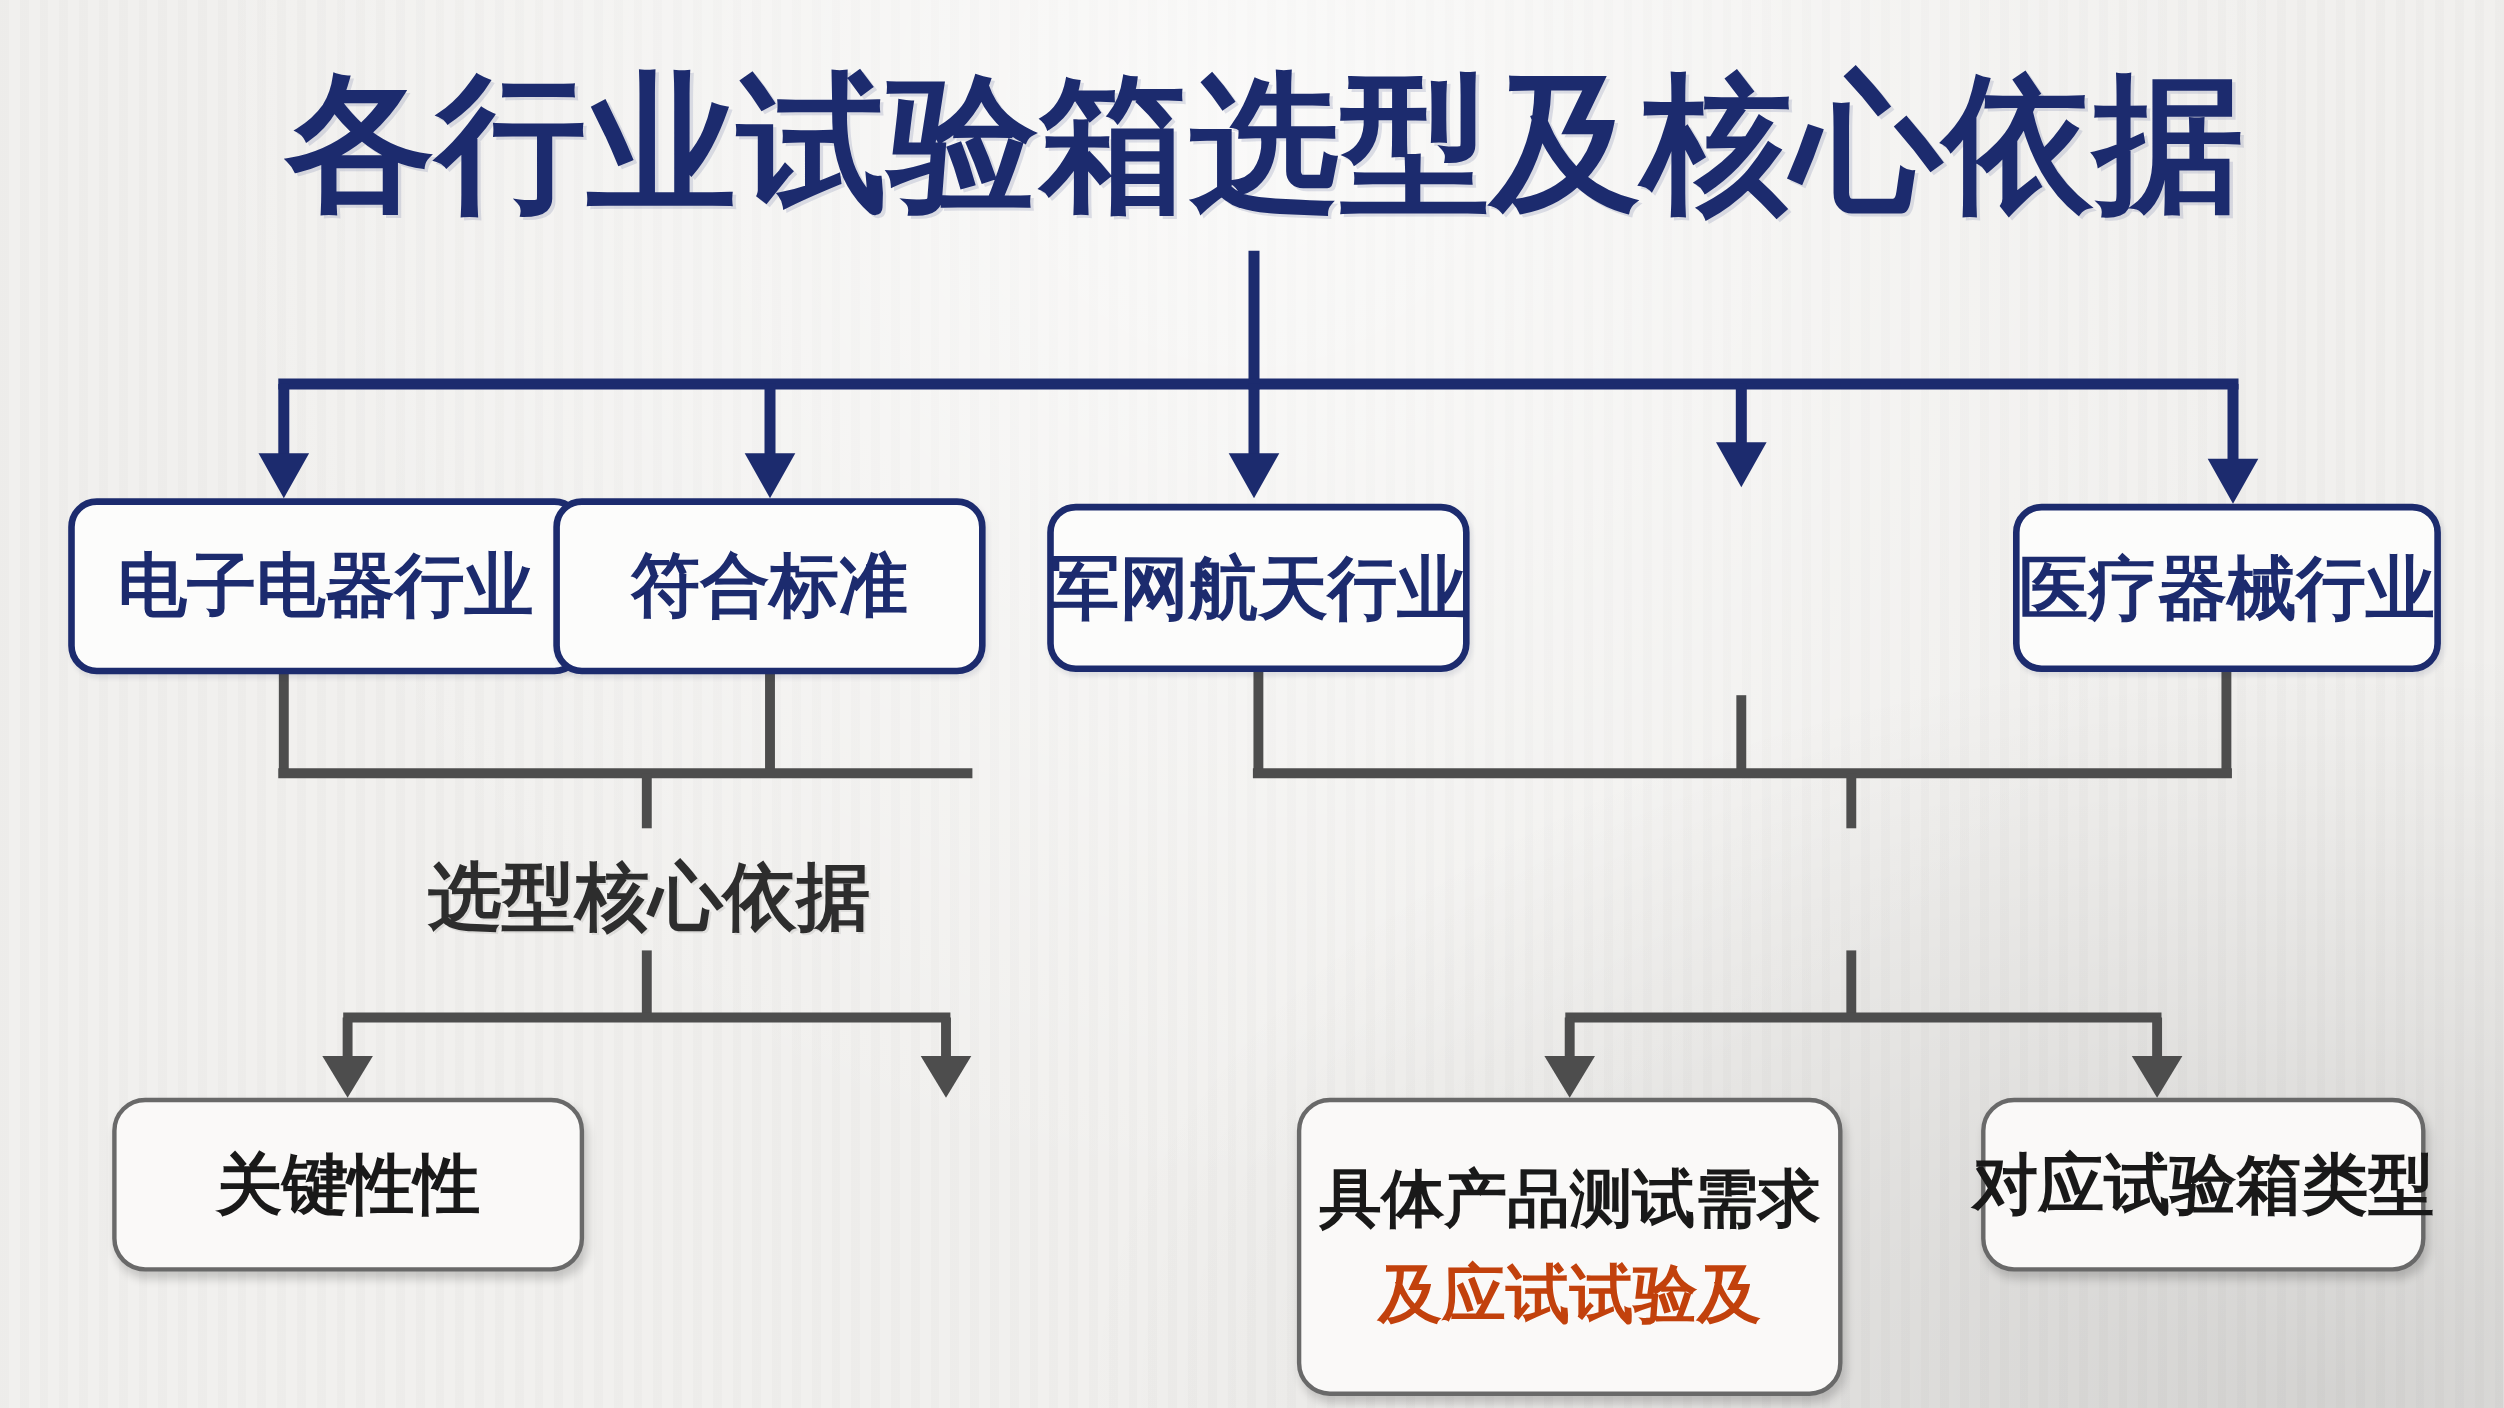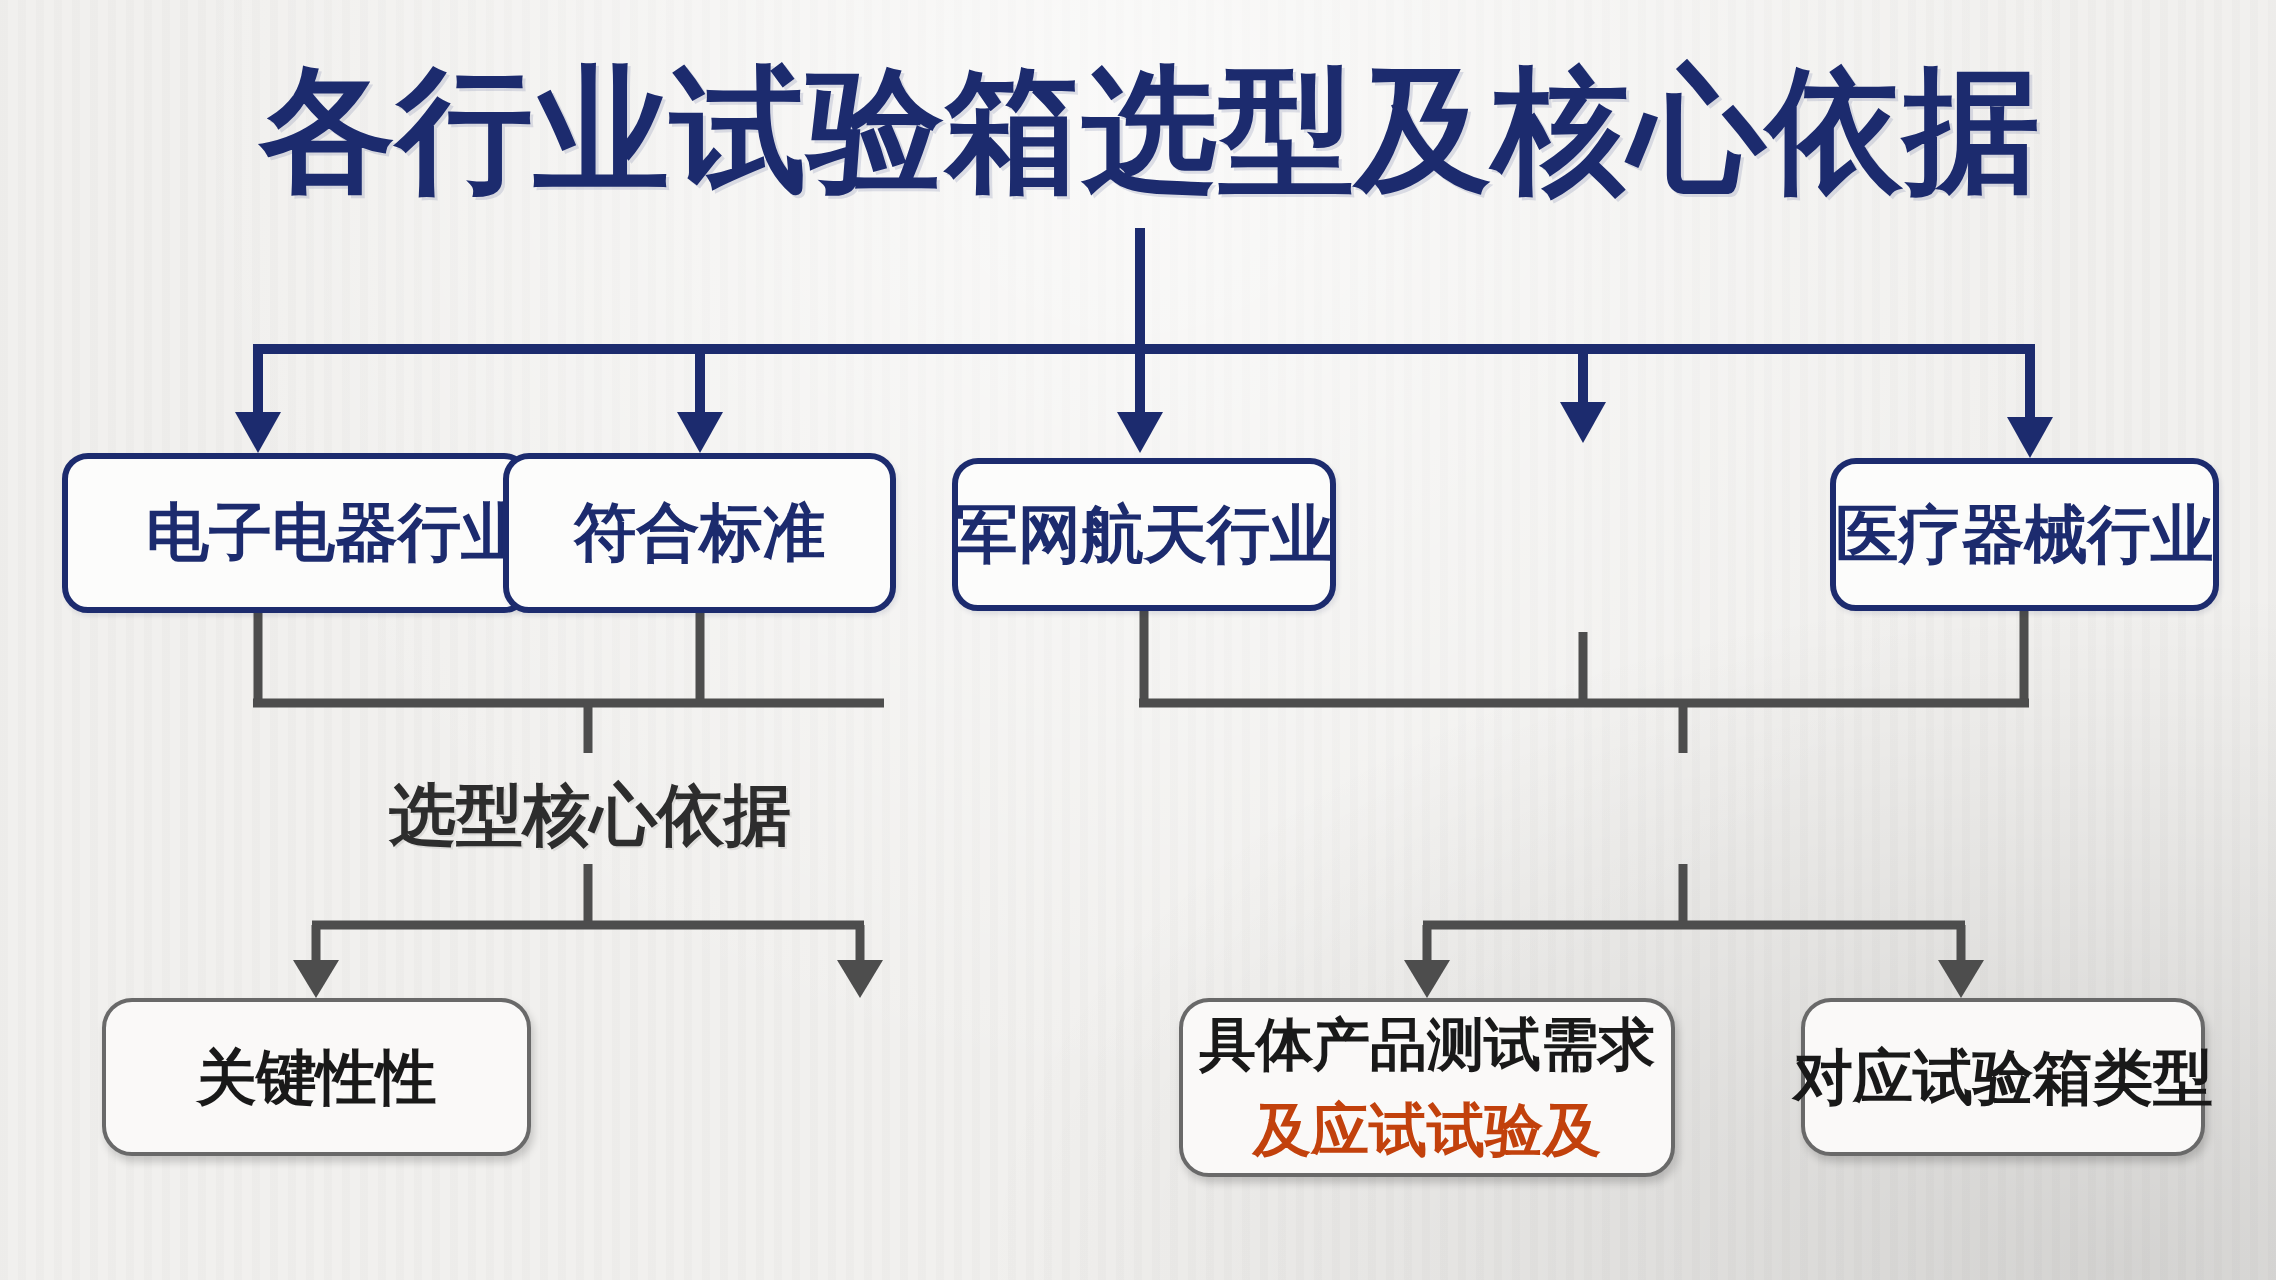--- a/index.html
+++ b/index.html
@@ -64,29 +64,29 @@
   .box-gray.two-line .main{font-size:57px;}
   .branch-label{
     position:absolute;
     transform:translateX(-50%);
     font-size:67px;font-weight:700;
     color:#2d2d2d;
     white-space:nowrap;
     text-shadow:2px 2px 0 rgba(0,0,0,0.08);
   }
   
-  .b1{left:62px;  top:453px; width:468px; height:160px;align-items:flex-end;}
+  .b1{left:62px;  top:453px; width:468px; height:160px;}
   .b2{left:503px; top:453px; width:393px; height:160px;}
   .b3{left:952px; top:458px; width:384px; height:153px;}
   .b4{left:1387px;top:443px; width:393px; height:188px;}
   .b5{left:1830px;top:458px; width:389px; height:153px;}
   
   .g1{left:102px; top:998px; width:429px; height:158px;align-items:center;}
   .g2{left:650px; top:998px; width:421px; height:158px;}
-  .g3{left:1179px;top:998px; width:496px; height:179px;gap:12px;}
+  .g3{left:1179px;top:998px; width:496px; height:271px;gap:12px;}
   .g4{left:1801px;top:998px; width:404px; height:158px;}
   .lbl-left{left:590px;top:770px;}
   .lbl-right{left:1679px;top:770px;}
 </style>
 </head>
 <body>
 
 <div class="canvas">
 
   <div class="title">各行业试验箱选型及核心依据</div>

